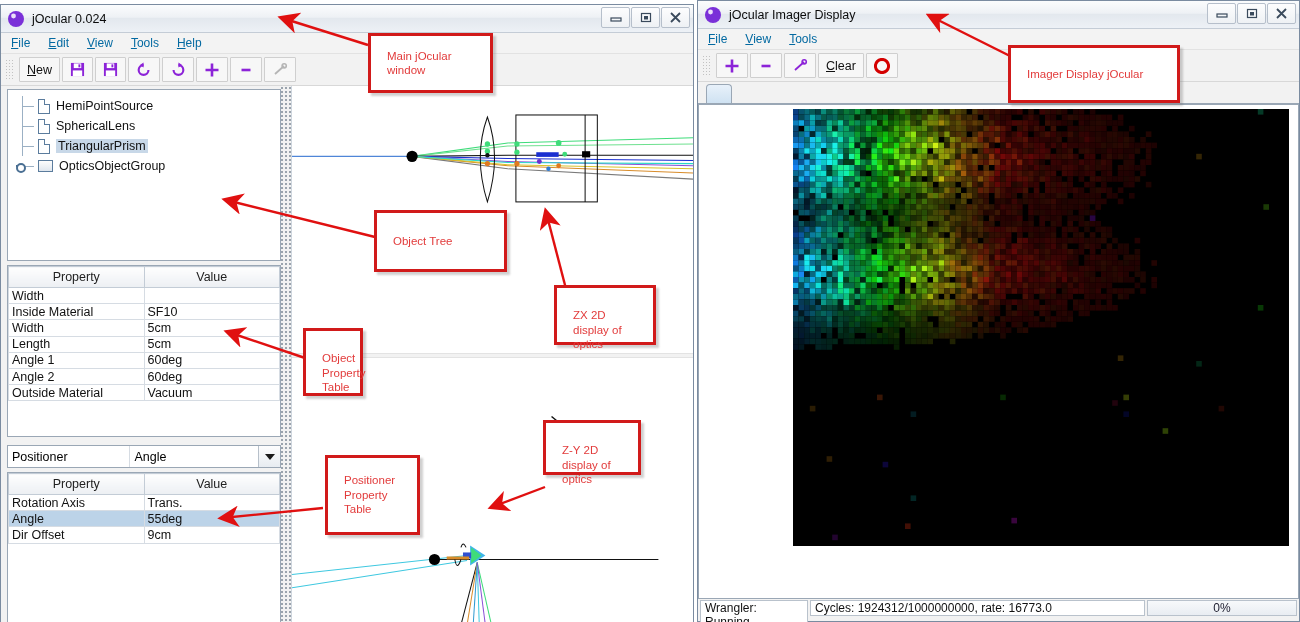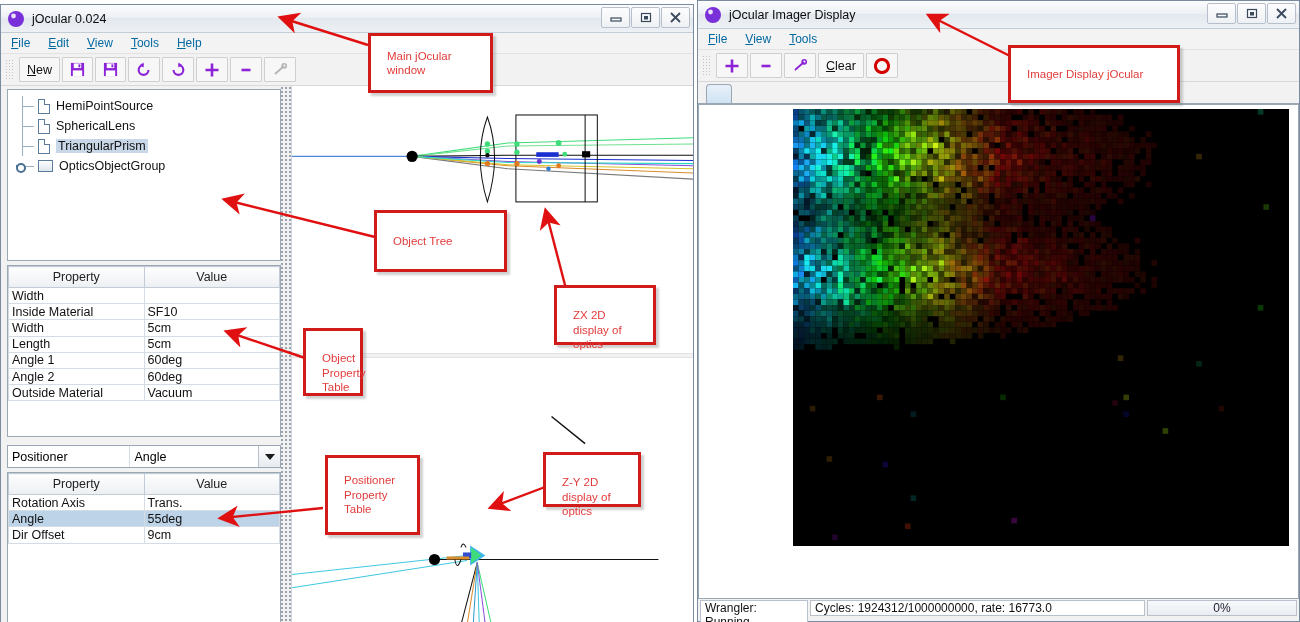--- a/index.html
+++ b/index.html
@@ -2793,21 +2793,21 @@
     <span>Object
 Property
 Table</span>
   </div>
 
   <div class="annot" style="left:325px; top:455px; width:95px; height:80px; display:flex; align-items:center;">
     <span>Positioner
 Property Table</span>
   </div>
 
-  <div class="annot" style="left:543px; top:452px; width:98px; height:55px;">
+  <div class="annot" style="left:543px; top:420px; width:98px; height:55px;">
     <span>Z-Y 2D display of optics</span>
   </div>
 
   <div class="annot" style="left:1008px; top:45px; width:172px; height:58px; display:flex; align-items:center;">
     <span>Imager Display jOcular</span>
   </div>
 
 </div>
 
 </body></html>

